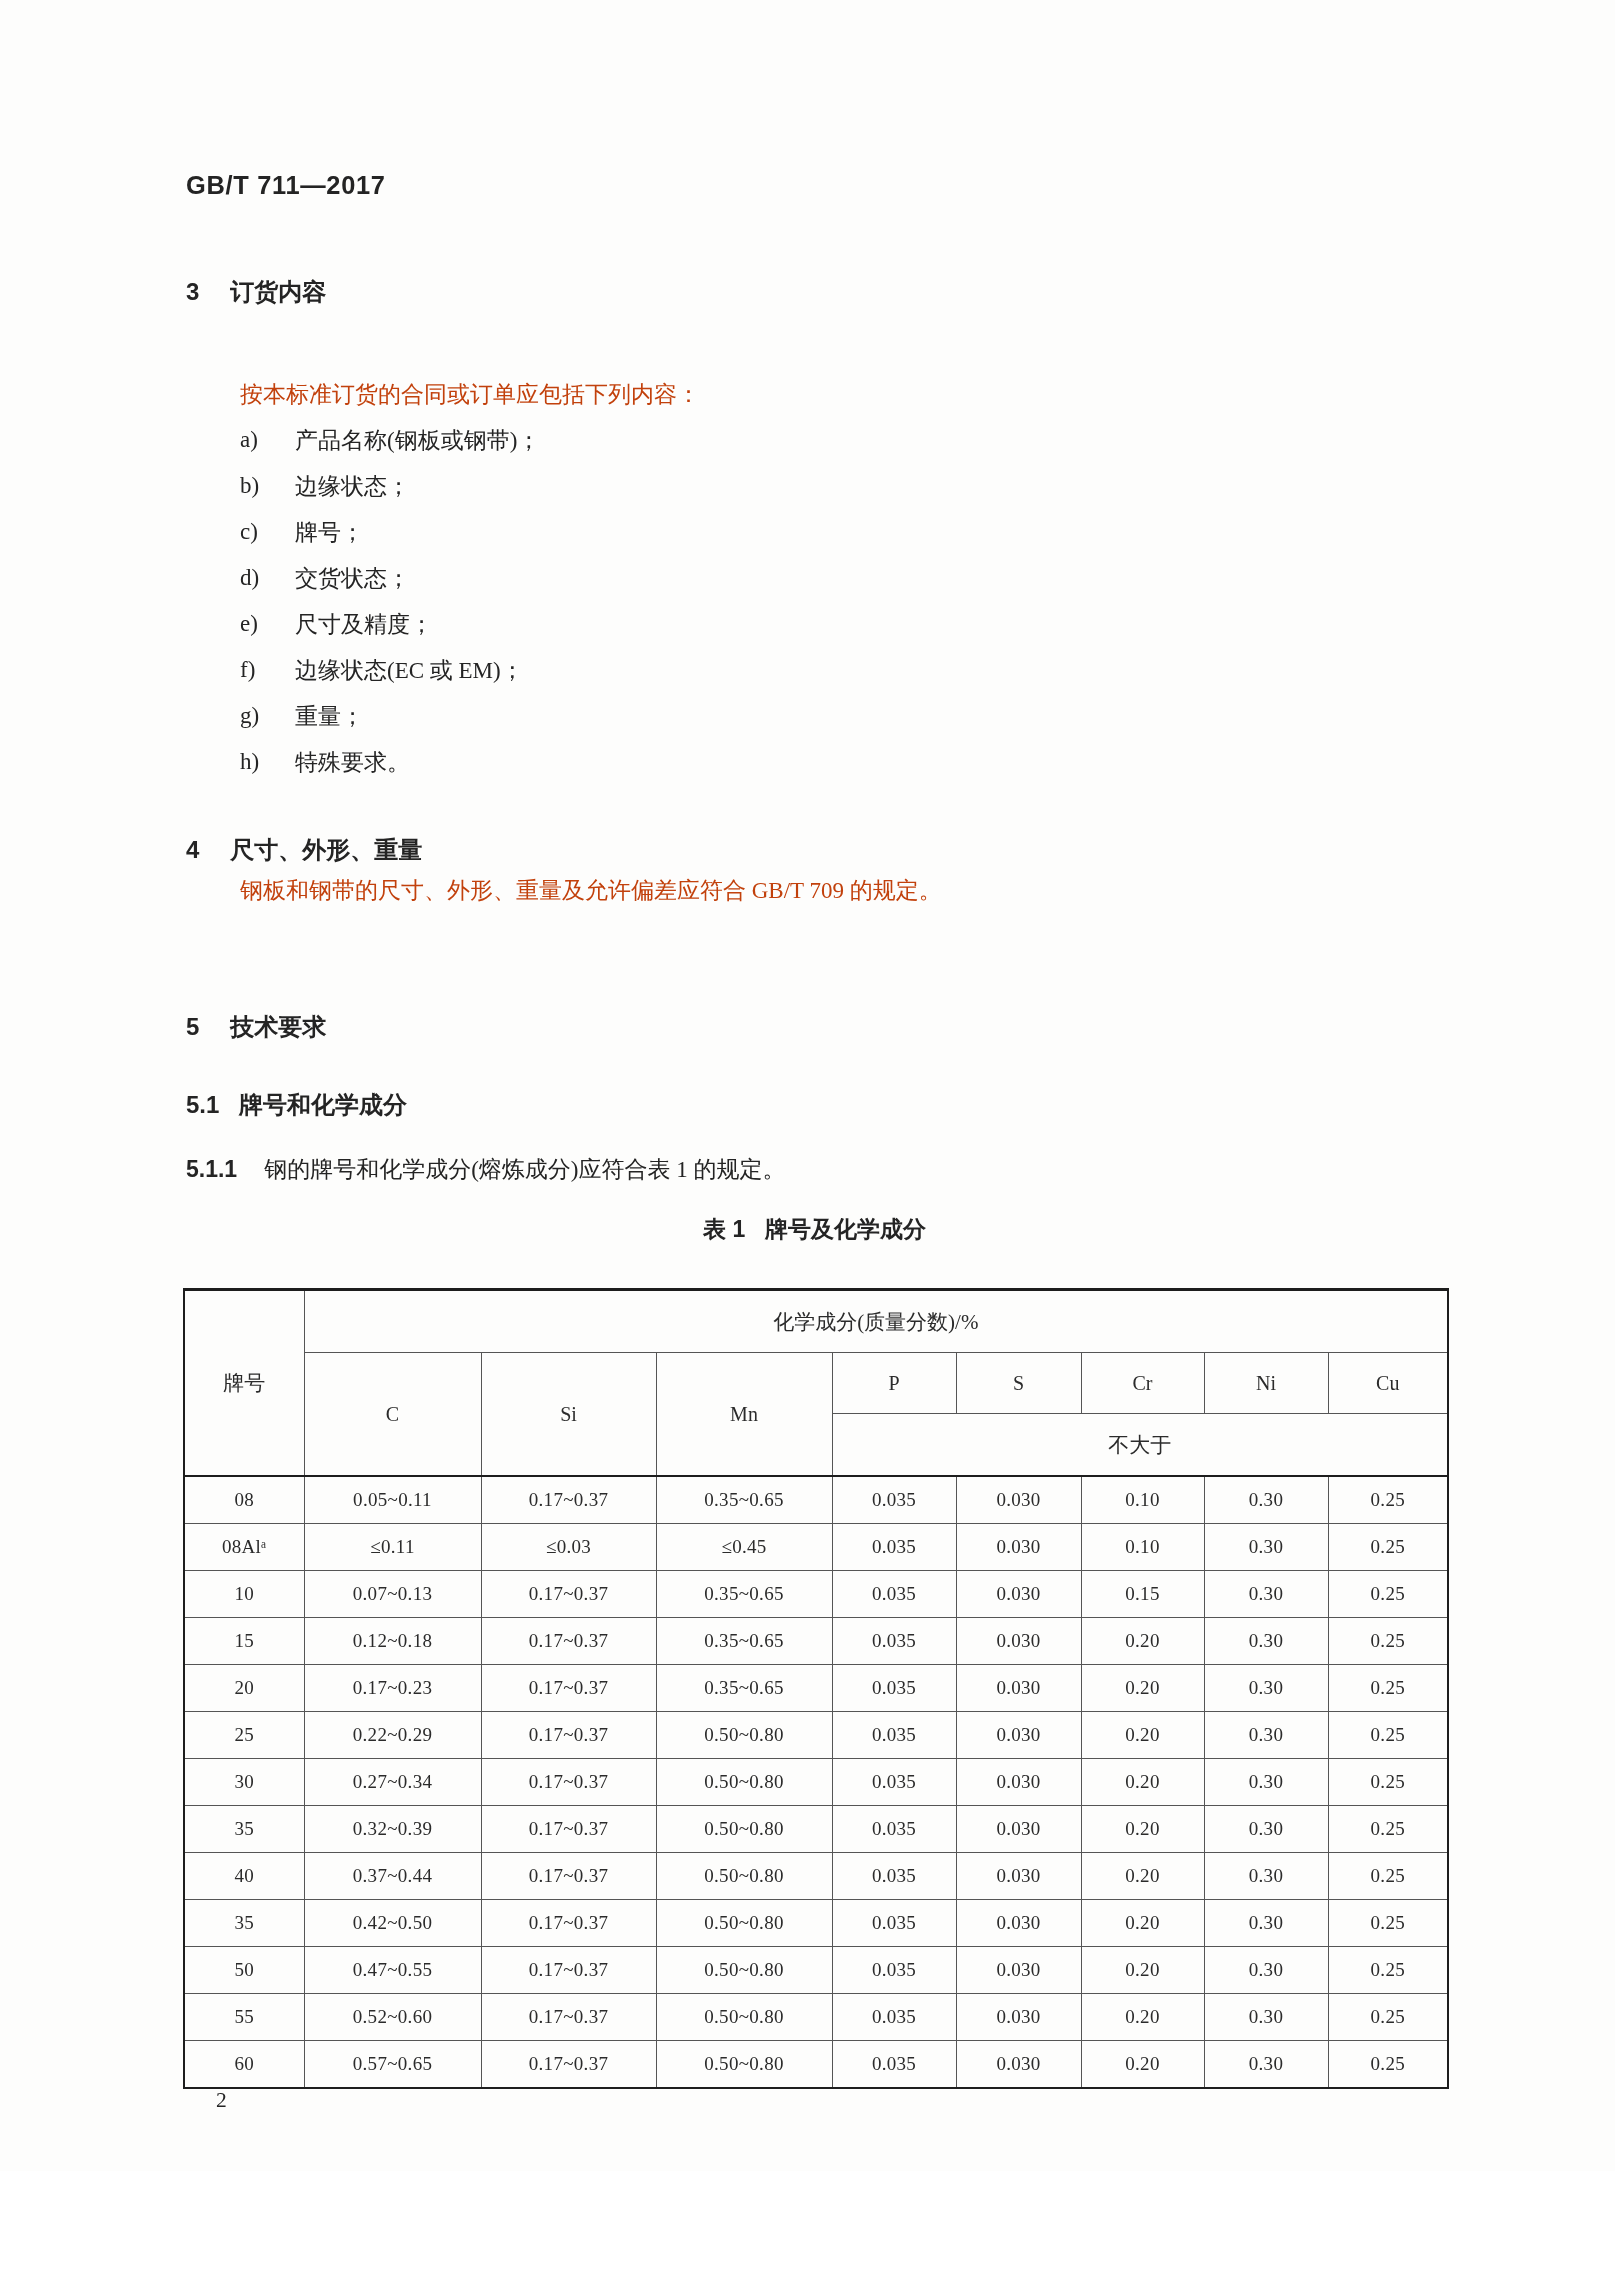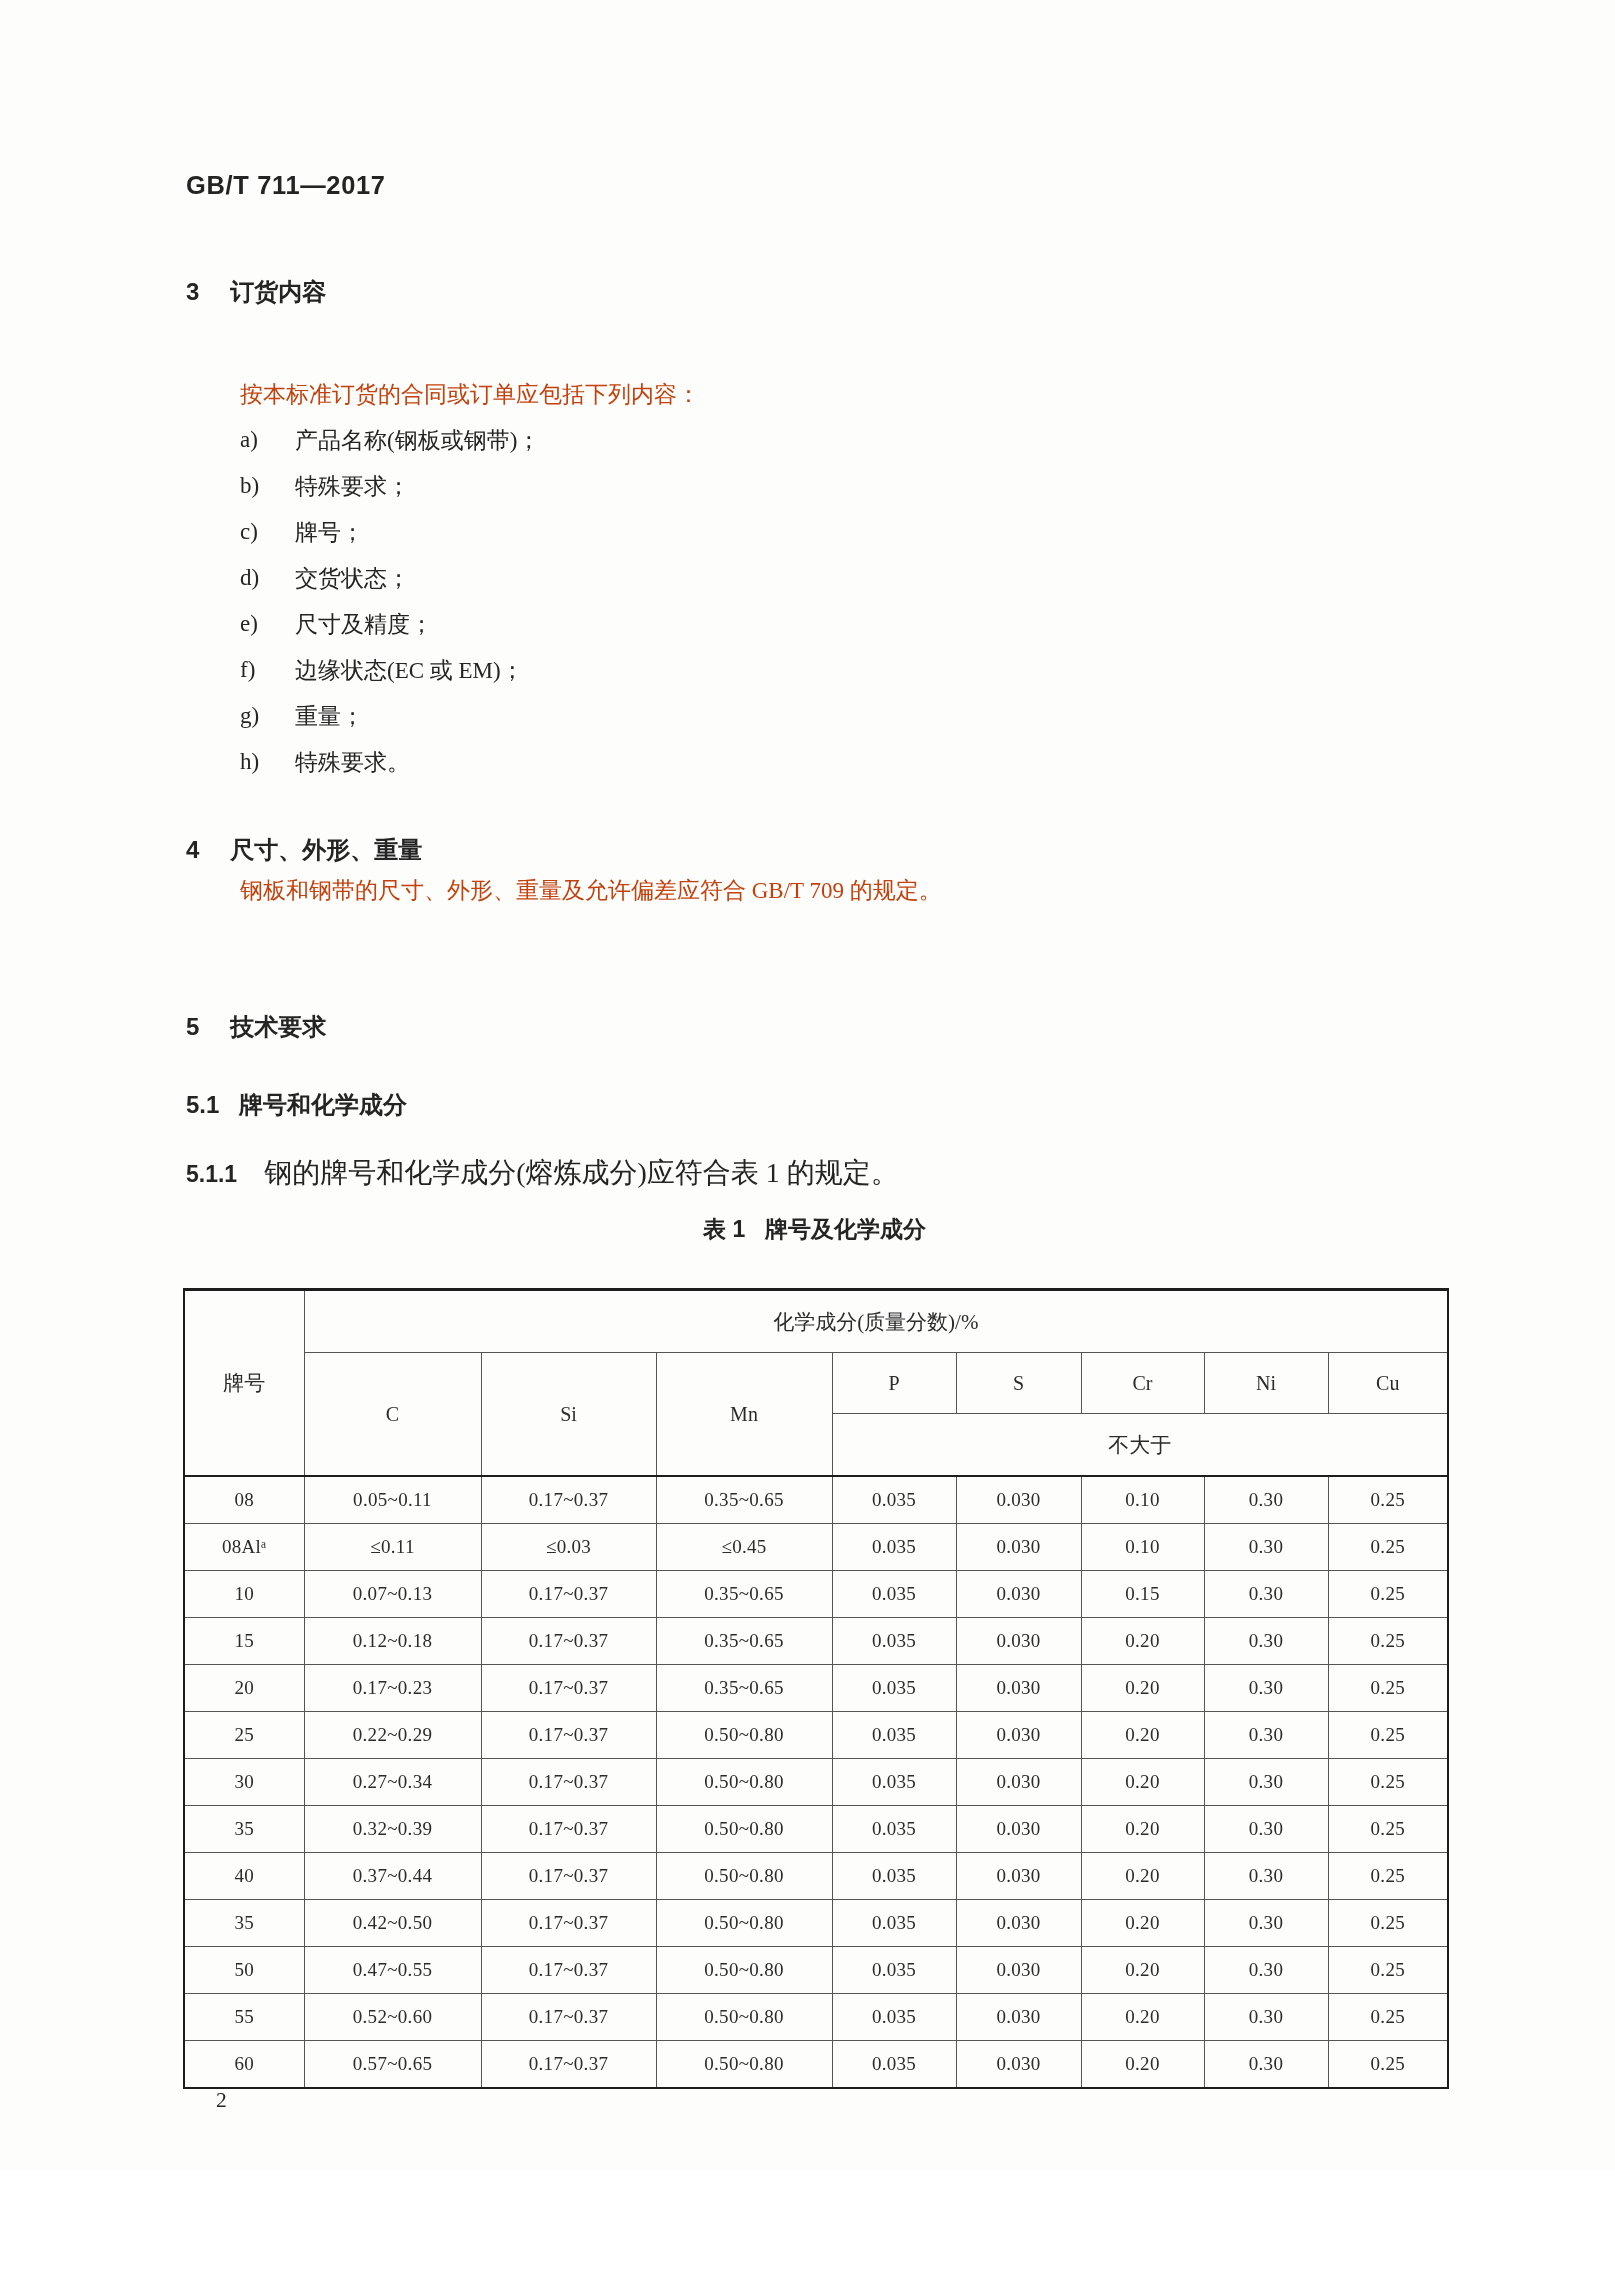--- a/index.html
+++ b/index.html
@@ -28,21 +28,21 @@
   .para{
     position:absolute;font-size:23px;white-space:nowrap;color:#c2410c;
   }
   .clause{
     position:absolute;display:flex;align-items:baseline;white-space:nowrap;
   }
   .clause .num{
     font-family:"Liberation Sans","DejaVu Sans",sans-serif;
     font-weight:700;font-size:23px;margin-right:27px;
   }
-  .clause .txt{font-size:28px;}
+  .clause .txt{font-size:23px;}
   .order-list{position:absolute;left:240px;top:417px;}
   .li{display:flex;align-items:center;height:46px;}
   .li-marker{width:55px;font-size:23px;}
   .li-text{font-size:23px;white-space:nowrap;}
   .table-caption{
     position:absolute;left:183px;top:1214px;width:1263px;
     display:flex;justify-content:center;align-items:flex-start;
     font-family:"Liberation Sans","DejaVu Sans",sans-serif;
     font-weight:700;font-size:23px;
   }
@@ -80,21 +80,21 @@
 
   <div class="para" style="left:240px;top:379px;">按本标准订货的合同或订单应包括下列内容：</div>
 
   <div class="order-list">
     <div class="li">
       <span class="li-marker">a)</span>
       <span class="li-text">产品名称(钢板或钢带)；</span>
     </div>
     <div class="li">
       <span class="li-marker">b)</span>
-      <span class="li-text">特殊要求；</span>
+      <span class="li-text">边缘状态；</span>
     </div>
     <div class="li">
       <span class="li-marker">c)</span>
       <span class="li-text">牌号；</span>
     </div>
     <div class="li">
       <span class="li-marker">d)</span>
       <span class="li-text">交货状态；</span>
     </div>
     <div class="li">

